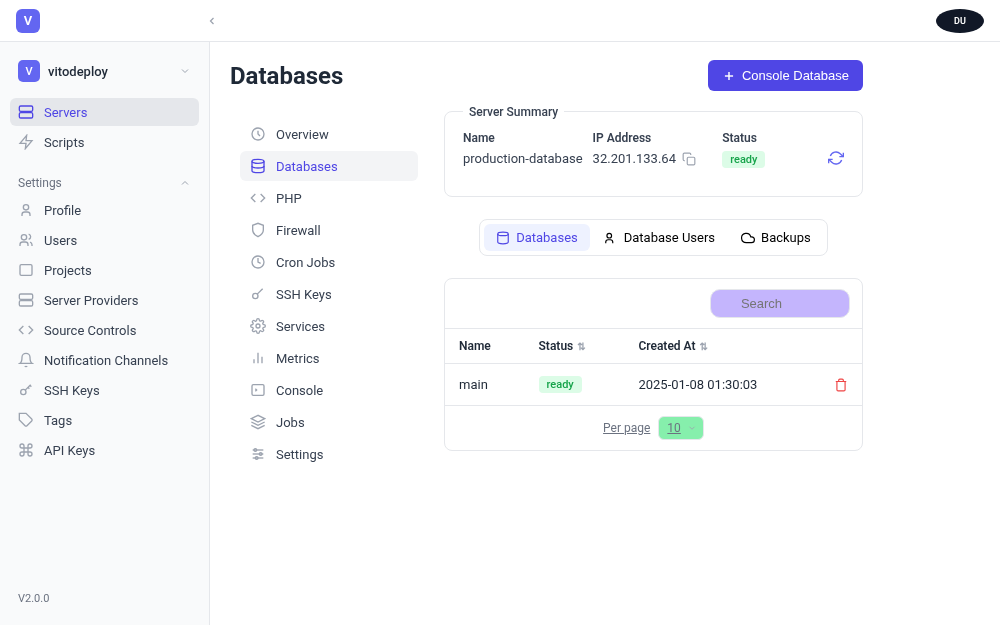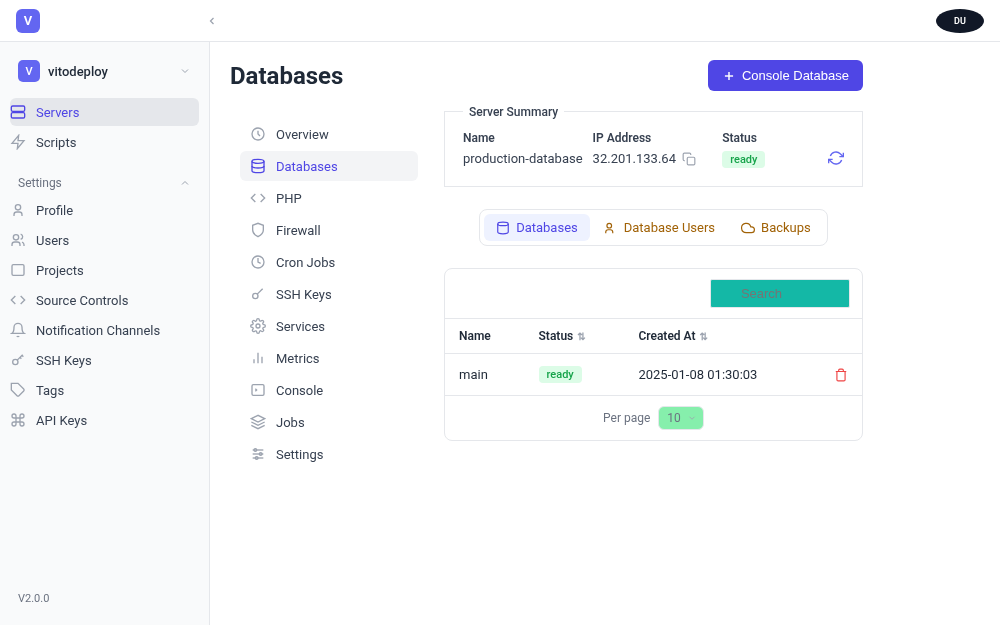--- a/index.html
+++ b/index.html
@@ -11,67 +11,67 @@
   .avatar { width: 48px; height: 24px; background: #111827; border-radius: 50%; display: flex; align-items: center; justify-content: center; color: #fff; font-size: 9px; font-weight: 600; }
   
   .layout { display: flex; height: calc(100% - 42px); }
   
   .sidebar { width: 210px; background: #f9fafb; border-right: 1px solid #e5e7eb; padding: 12px 10px; display: flex; flex-direction: column; }
   .project-select { display: flex; align-items: center; gap: 8px; padding: 6px 8px; border-radius: 6px; cursor: pointer; margin-bottom: 10px; }
   .project-icon { width: 22px; height: 22px; background: #6366f1; border-radius: 5px; display: flex; align-items: center; justify-content: center; color: #fff; font-size: 11px; font-weight: 500; }
   .project-name { flex: 1; font-size: 13px; font-weight: 500; }
   .chev { color: #9ca3af; }
   
-  .nav-item { display: flex; align-items: center; gap: 10px; padding: 6px 0; border-radius: 6px; cursor: pointer; font-size: 13px; color: #374151; margin-bottom: 2px; }
+  .nav-item { display: flex; align-items: center; gap: 10px; padding: 6px 8px; border-radius: 6px; cursor: pointer; font-size: 13px; color: #374151; margin-bottom: 2px; }
   .nav-item.active { background: #e5e7eb; color: #4f46e5; }
   .nav-item .ico { width: 16px; height: 16px; display: flex; align-items: center; justify-content: center; color: #9ca3af; flex-shrink: 0; }
   .nav-item.active .ico { color: #4f46e5; }
   
   .section-header { display: flex; align-items: center; justify-content: space-between; padding: 8px 8px 6px; font-size: 12px; color: #6b7280; margin-top: 10px; cursor: pointer; }
   
   .version { margin-top: auto; font-size: 11px; color: #6b7280; padding: 8px; }
   
   .subnav { width: 198px; padding: 12px 10px; }
   .subnav .nav-item { padding: 7px 10px; }
   .subnav .nav-item.active { background: #f3f4f6; color: #4f46e5; }
   
   .main { flex: 1; padding: 18px 20px; overflow-y: auto; }
   .page-header { display: flex; align-items: center; justify-content: space-between; margin-bottom: 20px; }
   .page-title { font-size: 24px; font-weight: 700; }
   .primary-btn { background: #4f46e5; color: #fff; border: none; border-radius: 6px; padding: 8px 14px; font-size: 13px; font-weight: 500; cursor: pointer; display: flex; align-items: center; gap: 6px; }
   
-  .summary-card { border: 1px solid #e5e7eb; border-radius: 0; padding: 0 18px 18px; margin-bottom: 22px; position: relative; margin-left: 214px; }
+  .summary-card { border: 1px solid #e5e7eb; border-radius: 8px; padding: 0 18px 28px; margin-bottom: 22px; position: relative; margin-left: 214px; }
   .summary-legend { position: relative; top: -8px; background: #fff; display: inline-block; padding: 0 6px; font-size: 12px; font-weight: 500; color: #374151; }
   .summary-grid { display: grid; grid-template-columns: 1fr 1fr 0.8fr auto; gap: 10px; align-items: start; margin-top: 4px; }
   .summary-label { font-size: 12px; font-weight: 600; color: #374151; margin-bottom: 6px; }
   .summary-value { font-size: 13px; color: #374151; display: flex; align-items: center; gap: 6px; }
   .copy-ico { width: 14px; height: 14px; color: #9ca3af; cursor: pointer; }
   .refresh-ico { width: 16px; height: 16px; color: #6366f1; cursor: pointer; align-self: end; margin-bottom: 2px; }
   
   .badge { display: inline-block; background: #dcfce7; color: #16a34a; font-size: 11px; padding: 2px 8px; border-radius: 4px; font-weight: 500; }
   
   .tabs-wrap { display: flex; justify-content: center; margin-bottom: 22px; margin-left: 214px; }
   .tabs { display: flex; border: 1px solid #e5e7eb; border-radius: 8px; padding: 4px; gap: 2px; }
-  .tab { display: flex; align-items: center; gap: 6px; padding: 6px 12px; border-radius: 6px; font-size: 13px; color: #a16207; cursor: pointer; }
+  .tab { display: flex; align-items: center; gap: 6px; padding: 6px 12px; border-radius: 6px; font-size: 13px; color: #000000; cursor: pointer; }
   .tab.active { background: #eef2ff; color: #4f46e5; }
   .tab .ico { width: 14px; height: 14px; }
   
   .table-card { border: 1px solid #e5e7eb; border-radius: 8px; margin-left: 214px; overflow: hidden; }
   .search-row { display: flex; justify-content: flex-end; padding: 10px 12px; }
-  .search-input { width: 140px; border: 1px solid #e5e7eb; border-radius: 2px; padding: 6px 10px 6px 30px; font-size: 13px; background: #14b8a6; position: relative; }
+  .search-input { width: 140px; border: 1px solid #e5e7eb; border-radius: 10px; padding: 6px 10px 6px 30px; font-size: 13px; background: #c4b5fd; position: relative; }
   .search-wrap { position: relative; }
   .search-wrap .ico { position: absolute; left: 8px; top: 50%; transform: translateY(-50%); width: 14px; height: 14px; color: #9ca3af; }
   
   table { width: 100%; border-collapse: collapse; }
   th { text-align: left; font-size: 12px; font-weight: 600; padding: 10px 14px; border-top: 1px solid #e5e7eb; border-bottom: 1px solid #e5e7eb; }
   th .sort { color: #9ca3af; margin-left: 4px; font-size: 10px; }
   td { padding: 12px 14px; font-size: 13px; border-bottom: 1px solid #e5e7eb; }
   .del-ico { width: 14px; height: 14px; color: #ef4444; cursor: pointer; }
   
-  .pager { display: flex; align-items: center; justify-content: center; gap: 8px; padding: 10px; font-size: 12px; color: #6b7280; }
+  .pager { display: flex; align-items: center; justify-content: center; gap: 8px; padding: 10px; font-size: 12px; color: #6b7280; text-decoration: underline; }
   .per-select { border: 1px solid #e5e7eb; border-radius: 6px; padding: 4px 22px 4px 8px; font-size: 12px; background: #86efac; cursor: pointer; position: relative; }
   
   .content-wrap { display: flex; }
   .content-col { flex: 1; position: relative; }
   
   svg { display: block; }
 </style>
 </head>
 <body>
 
@@ -148,20 +148,29 @@
         </span>
         <span>Users</span>
       </div>
     <div class="nav-item">
         <span class="ico">
           <svg width="16" height="16" viewBox="0 0 24 24" fill="none" stroke="currentColor" stroke-width="2">
             <rect x="3" y="4" width="18" height="16" rx="2"></rect>
           </svg>
         </span>
         <span>Projects</span>
+      </div>
+    <div class="nav-item">
+        <span class="ico">
+          <svg width="16" height="16" viewBox="0 0 24 24" fill="none" stroke="currentColor" stroke-width="2">
+            <rect x="2" y="3" width="20" height="8" rx="2"></rect>
+            <rect x="2" y="13" width="20" height="8" rx="2"></rect>
+          </svg>
+        </span>
+        <span>Server Providers</span>
       </div>
     <div class="nav-item">
         <span class="ico">
           <svg width="16" height="16" viewBox="0 0 24 24" fill="none" stroke="currentColor" stroke-width="2">
             <polyline points="16 18 22 12 16 6"></polyline>
             <polyline points="8 6 2 12 8 18"></polyline>
           </svg>
         </span>
         <span>Source Controls</span>
       </div>

